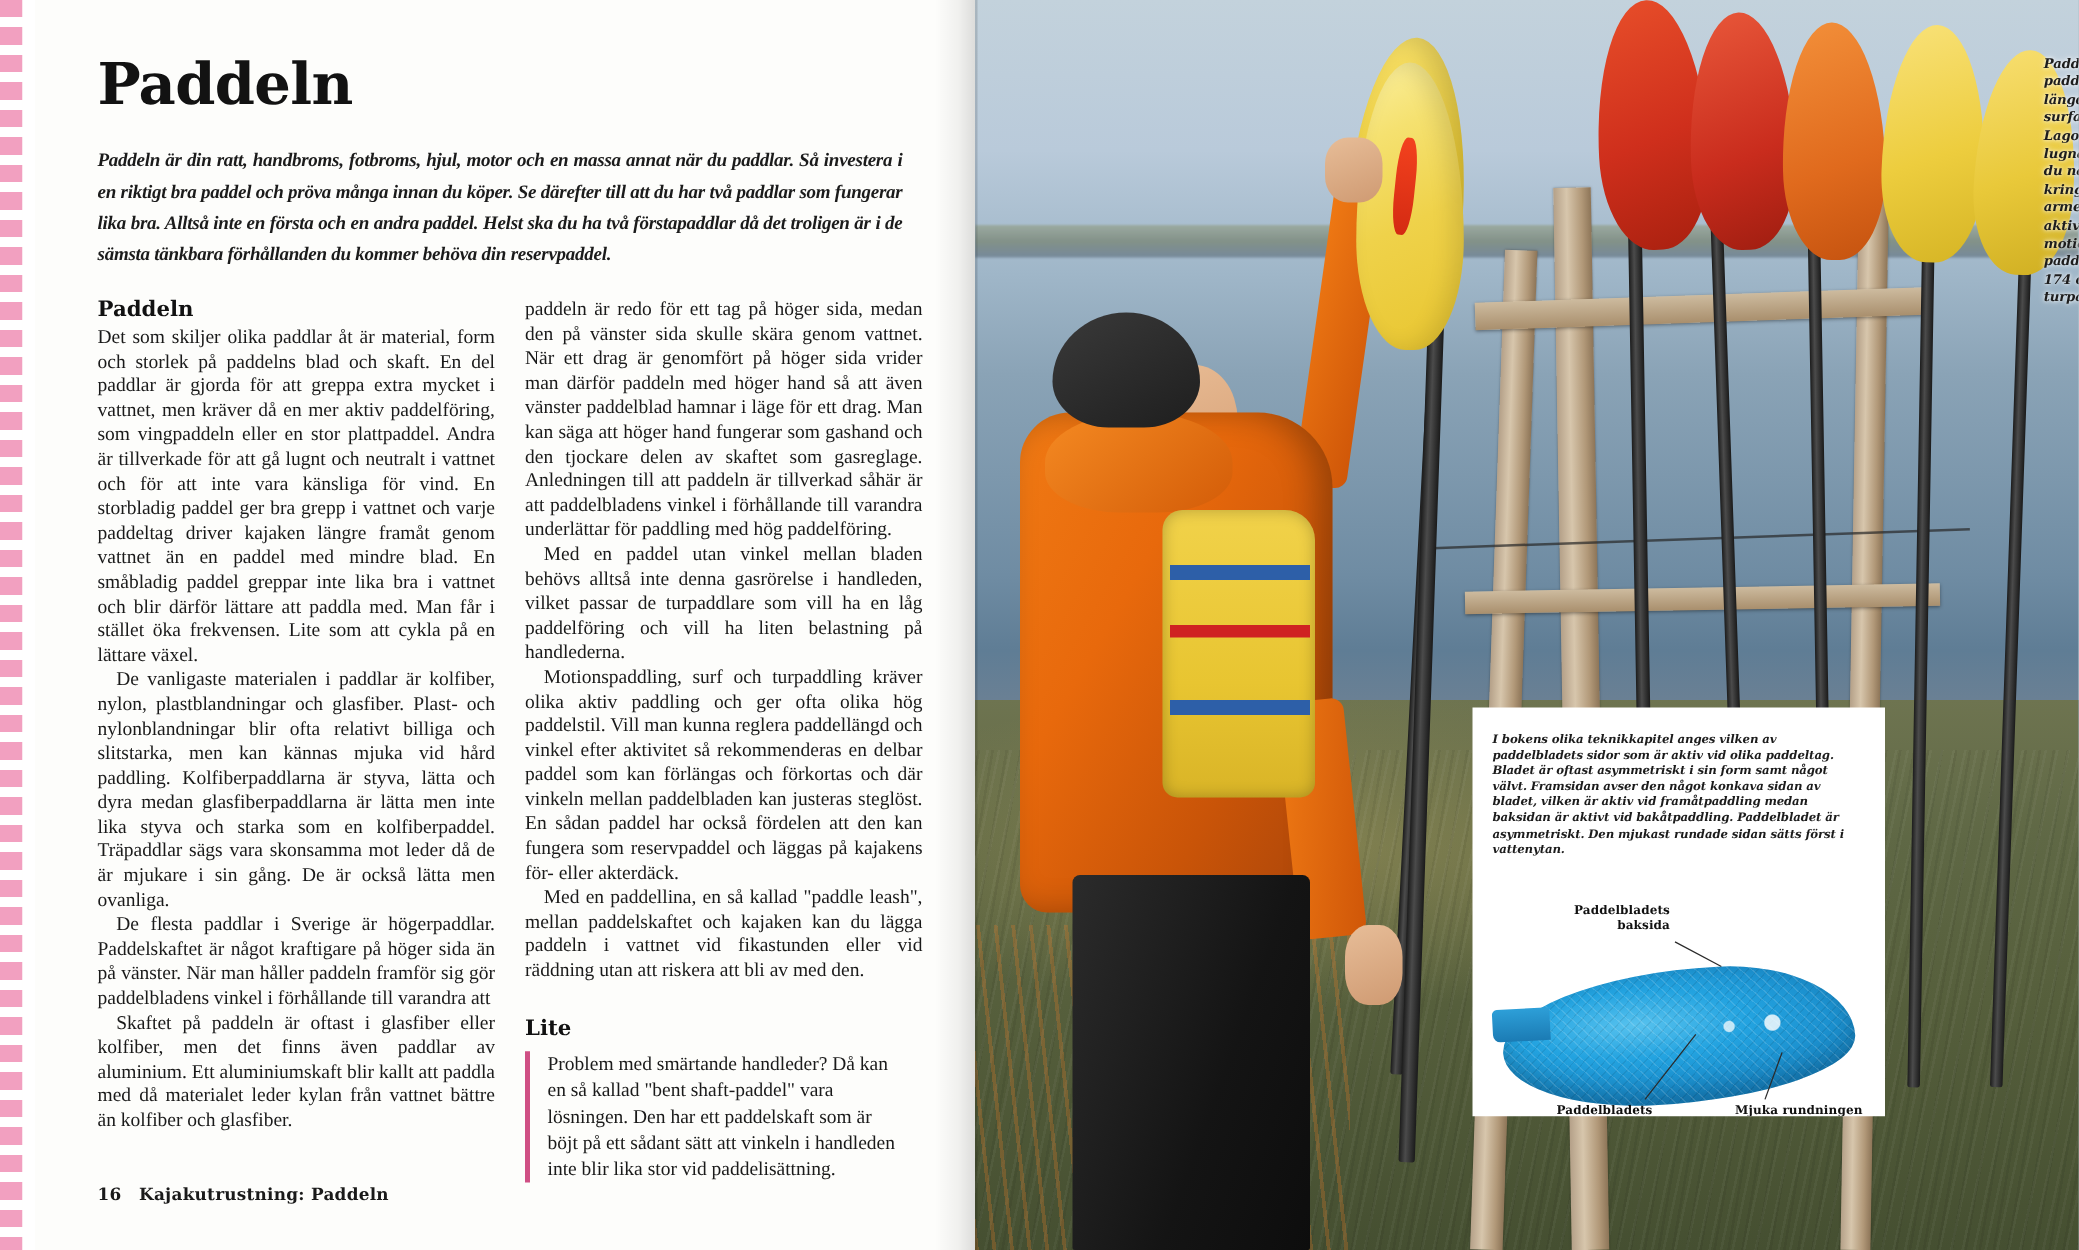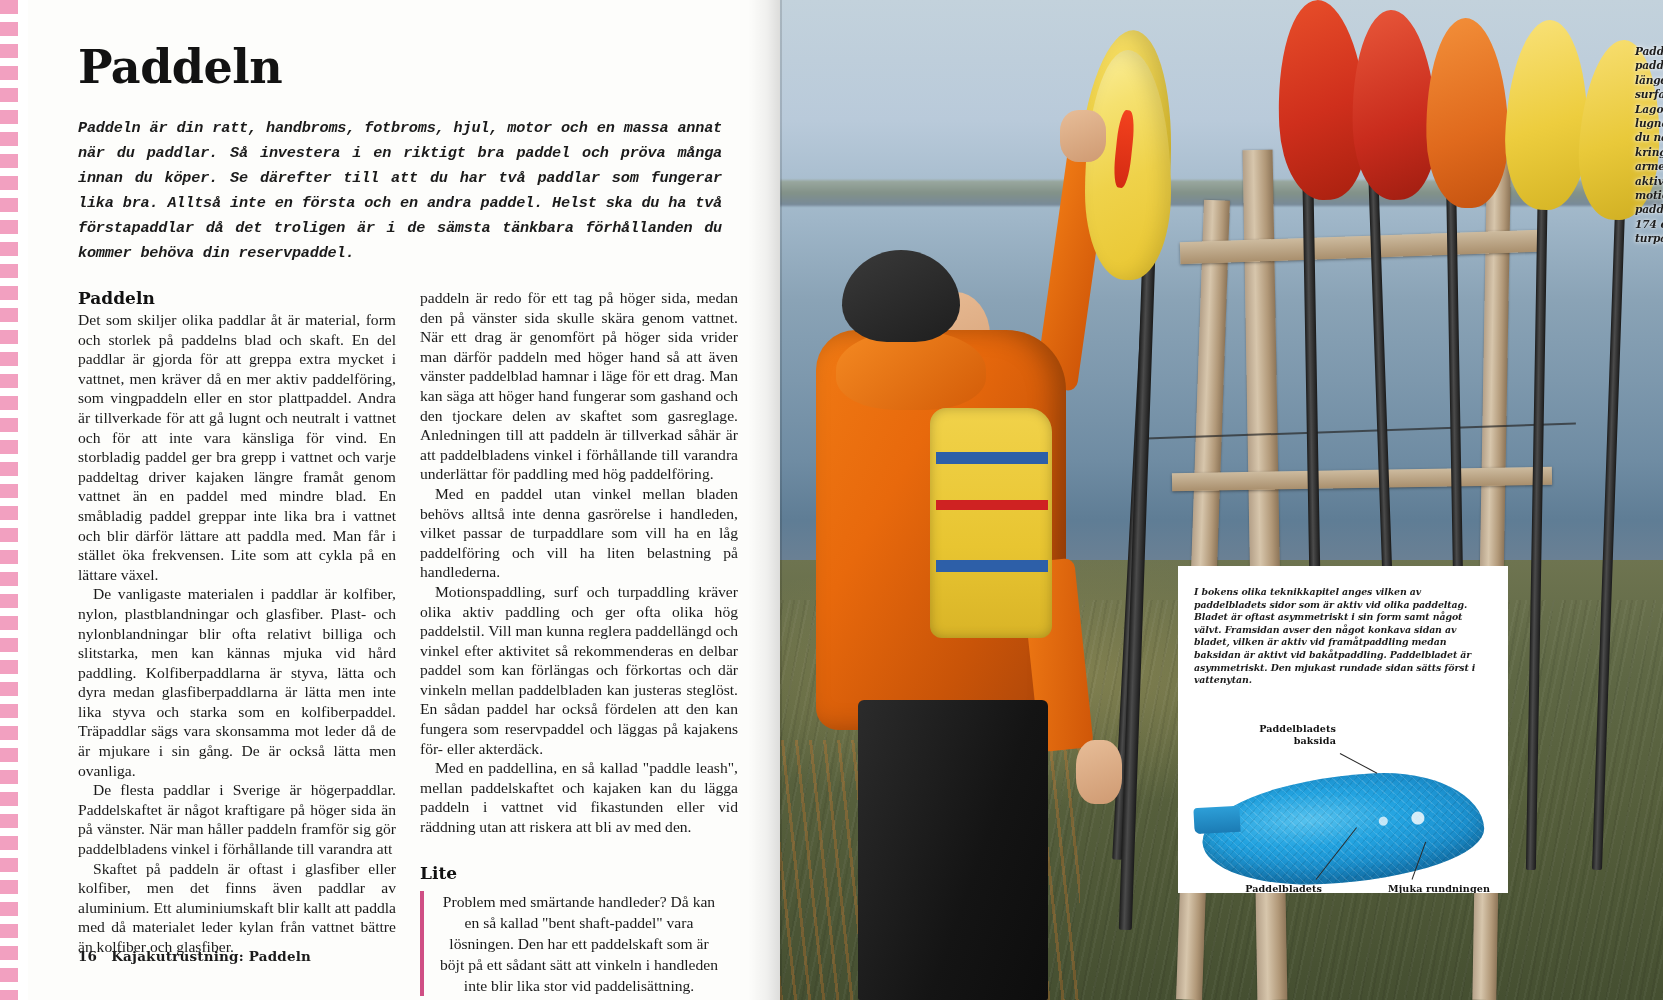--- a/index.html
+++ b/index.html
@@ -41,21 +41,21 @@
     font-weight:700;
     font-size:46px;
     letter-spacing:-0.5px;
     margin:0;
     padding-top:40px;
     color:#121212;
   }
 
   .standfirst {
     margin-top:22px;
-    font-family:Liberation Mono, monospace;
+    font-family:Liberation Serif, serif;
     font-style:italic;
     font-weight:700;
     font-size:15.2px;
     line-height:25px;
     color:#1b1b1b;
     letter-spacing:-0.2px;
     text-align:justify;
     width:644px;
   }
 
@@ -94,21 +94,21 @@
     border-left:4px solid #cf4f84;
     padding-left:14px;
     width:300px;
   }
   .tipsbox p {
     margin:0;
     font-family:"Liberation Serif", serif;
     font-size:15.6px;
     line-height:21px;
     color:#1a1a1a;
-    text-align:center;
+    text-align:left;
   }
 
   .folio {
     position:absolute;
     left:0px; bottom:36px;
     font-family:"DejaVu Serif", serif;
     font-weight:700;
     font-size:13.5px;
     color:#1a1a1a;
     letter-spacing:0.2px;

